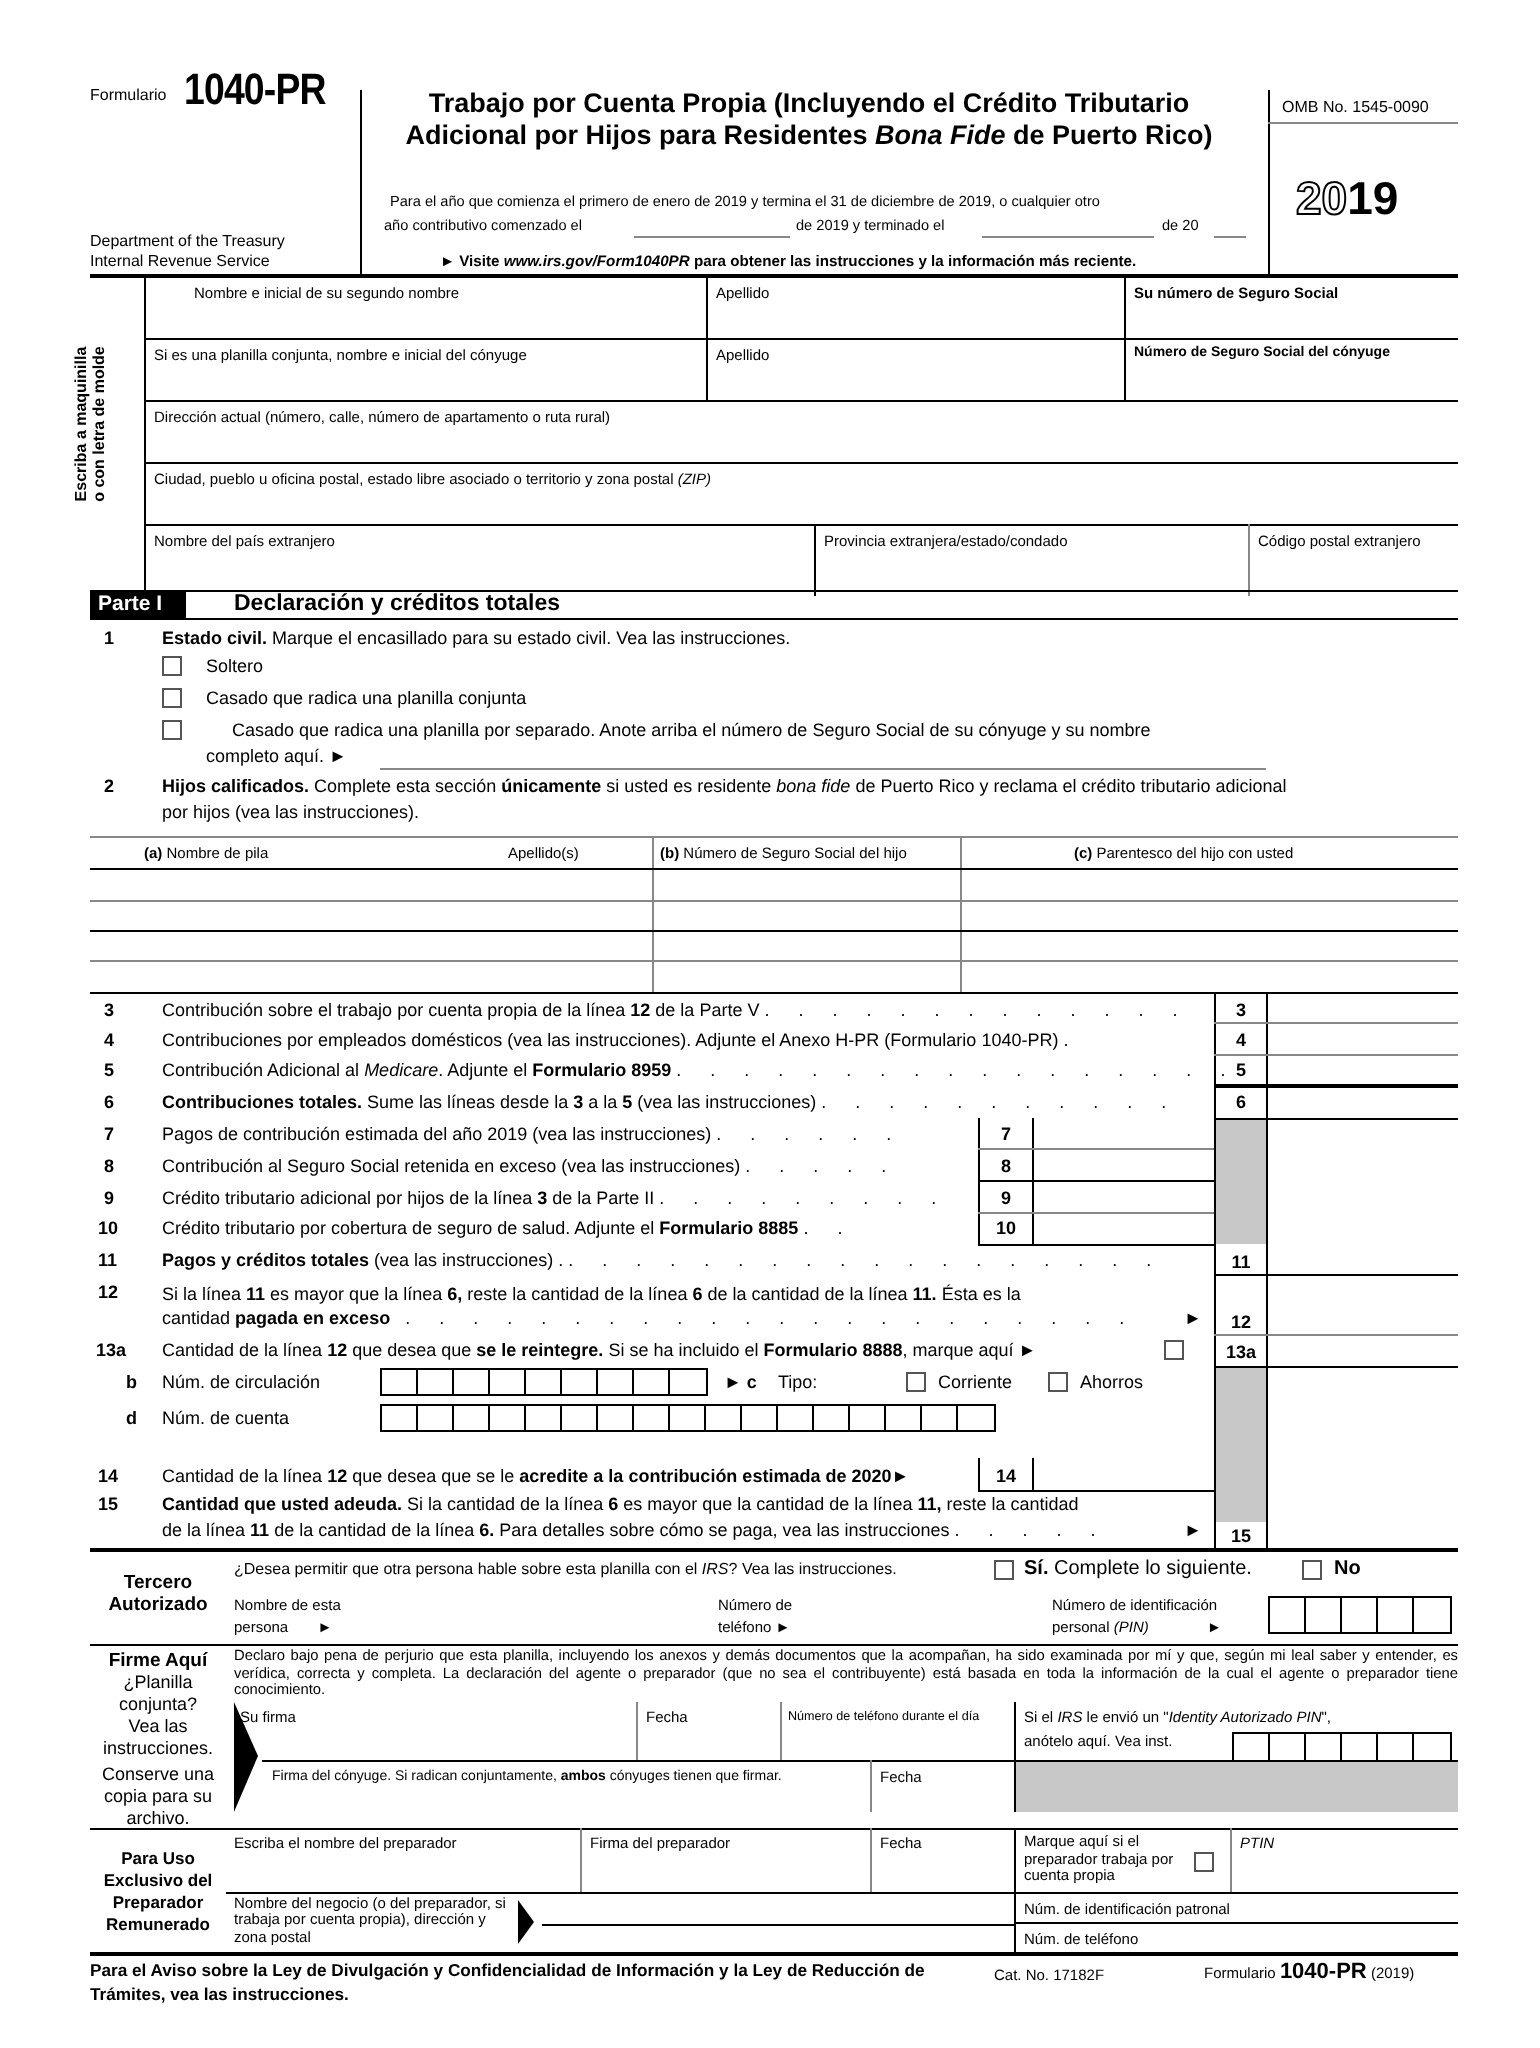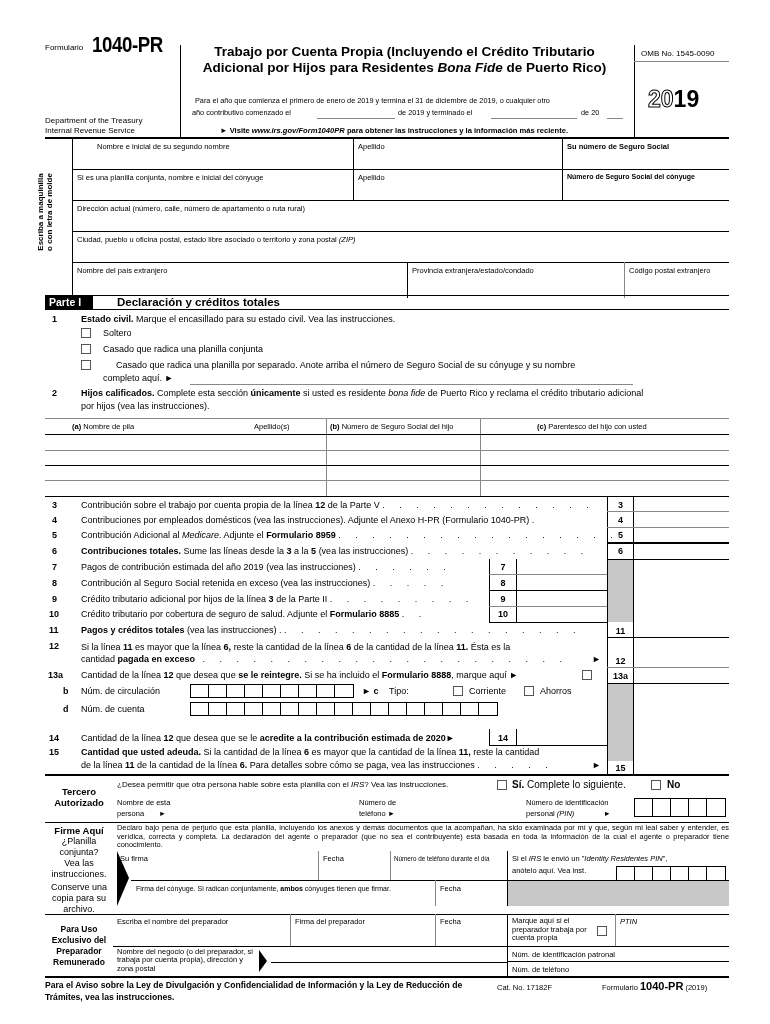--- a/index.html
+++ b/index.html
@@ -310,21 +310,21 @@
     </svg>
   <div class="lbl" style="left:120px;top:854px;">Su firma</div>
   <div class="abs" style="left:131px;top:852px;width:186px;height:28px;"></div>
   <div class="vlg" style="left:318px;top:851px;height:29px;"></div>
   <div class="lbl" style="left:323px;top:854px;">Fecha</div>
   <div class="abs" style="left:319px;top:852px;width:71px;height:28px;"></div>
   <div class="vlg" style="left:390px;top:851px;height:29px;"></div>
   <div class="lbl" style="left:394px;top:855px;font-size:6.3px;">Número de teléfono durante el día</div>
   <div class="abs" style="left:391px;top:862px;width:112px;height:18px;"></div>
   <div class="vl" style="left:507px;top:851px;height:55px;"></div>
-  <div class="lbl" style="left:512px;top:854px;"><span>Si el </span><i>IRS</i><span> le envió un "</span><i>Identity Residentes PIN</i><span>",</span></div>
+  <div class="lbl" style="left:512px;top:854px;"><span>Si el </span><i>IRS</i><span> le envió un "</span><i>Identity Autorizado PIN</i><span>",</span></div>
   <div class="lbl" style="left:512px;top:866px;">anótelo aquí. Vea inst.</div>
   <div class="boxrow" style="left:616px;top:866px;height:15px;">
     <span></span>
       <span></span>
       <span></span>
       <span></span>
       <span></span>
       <span></span>
   </div>
 

